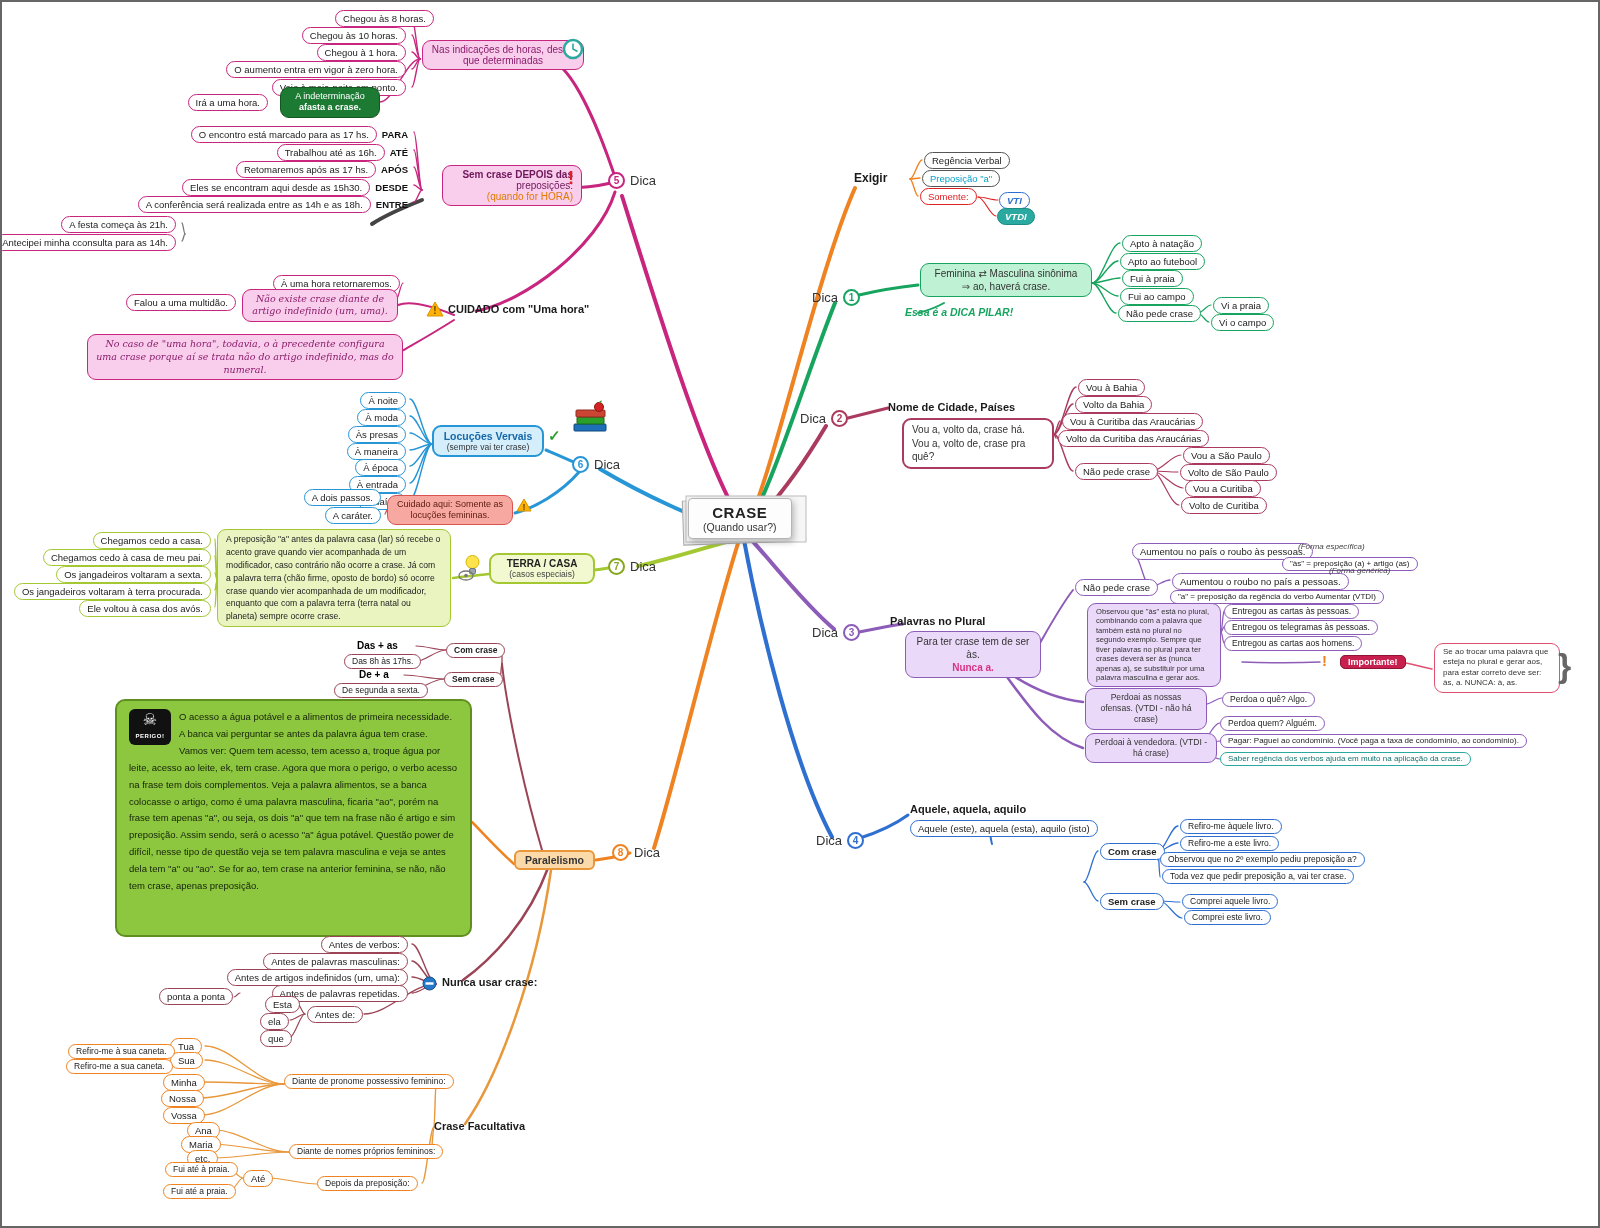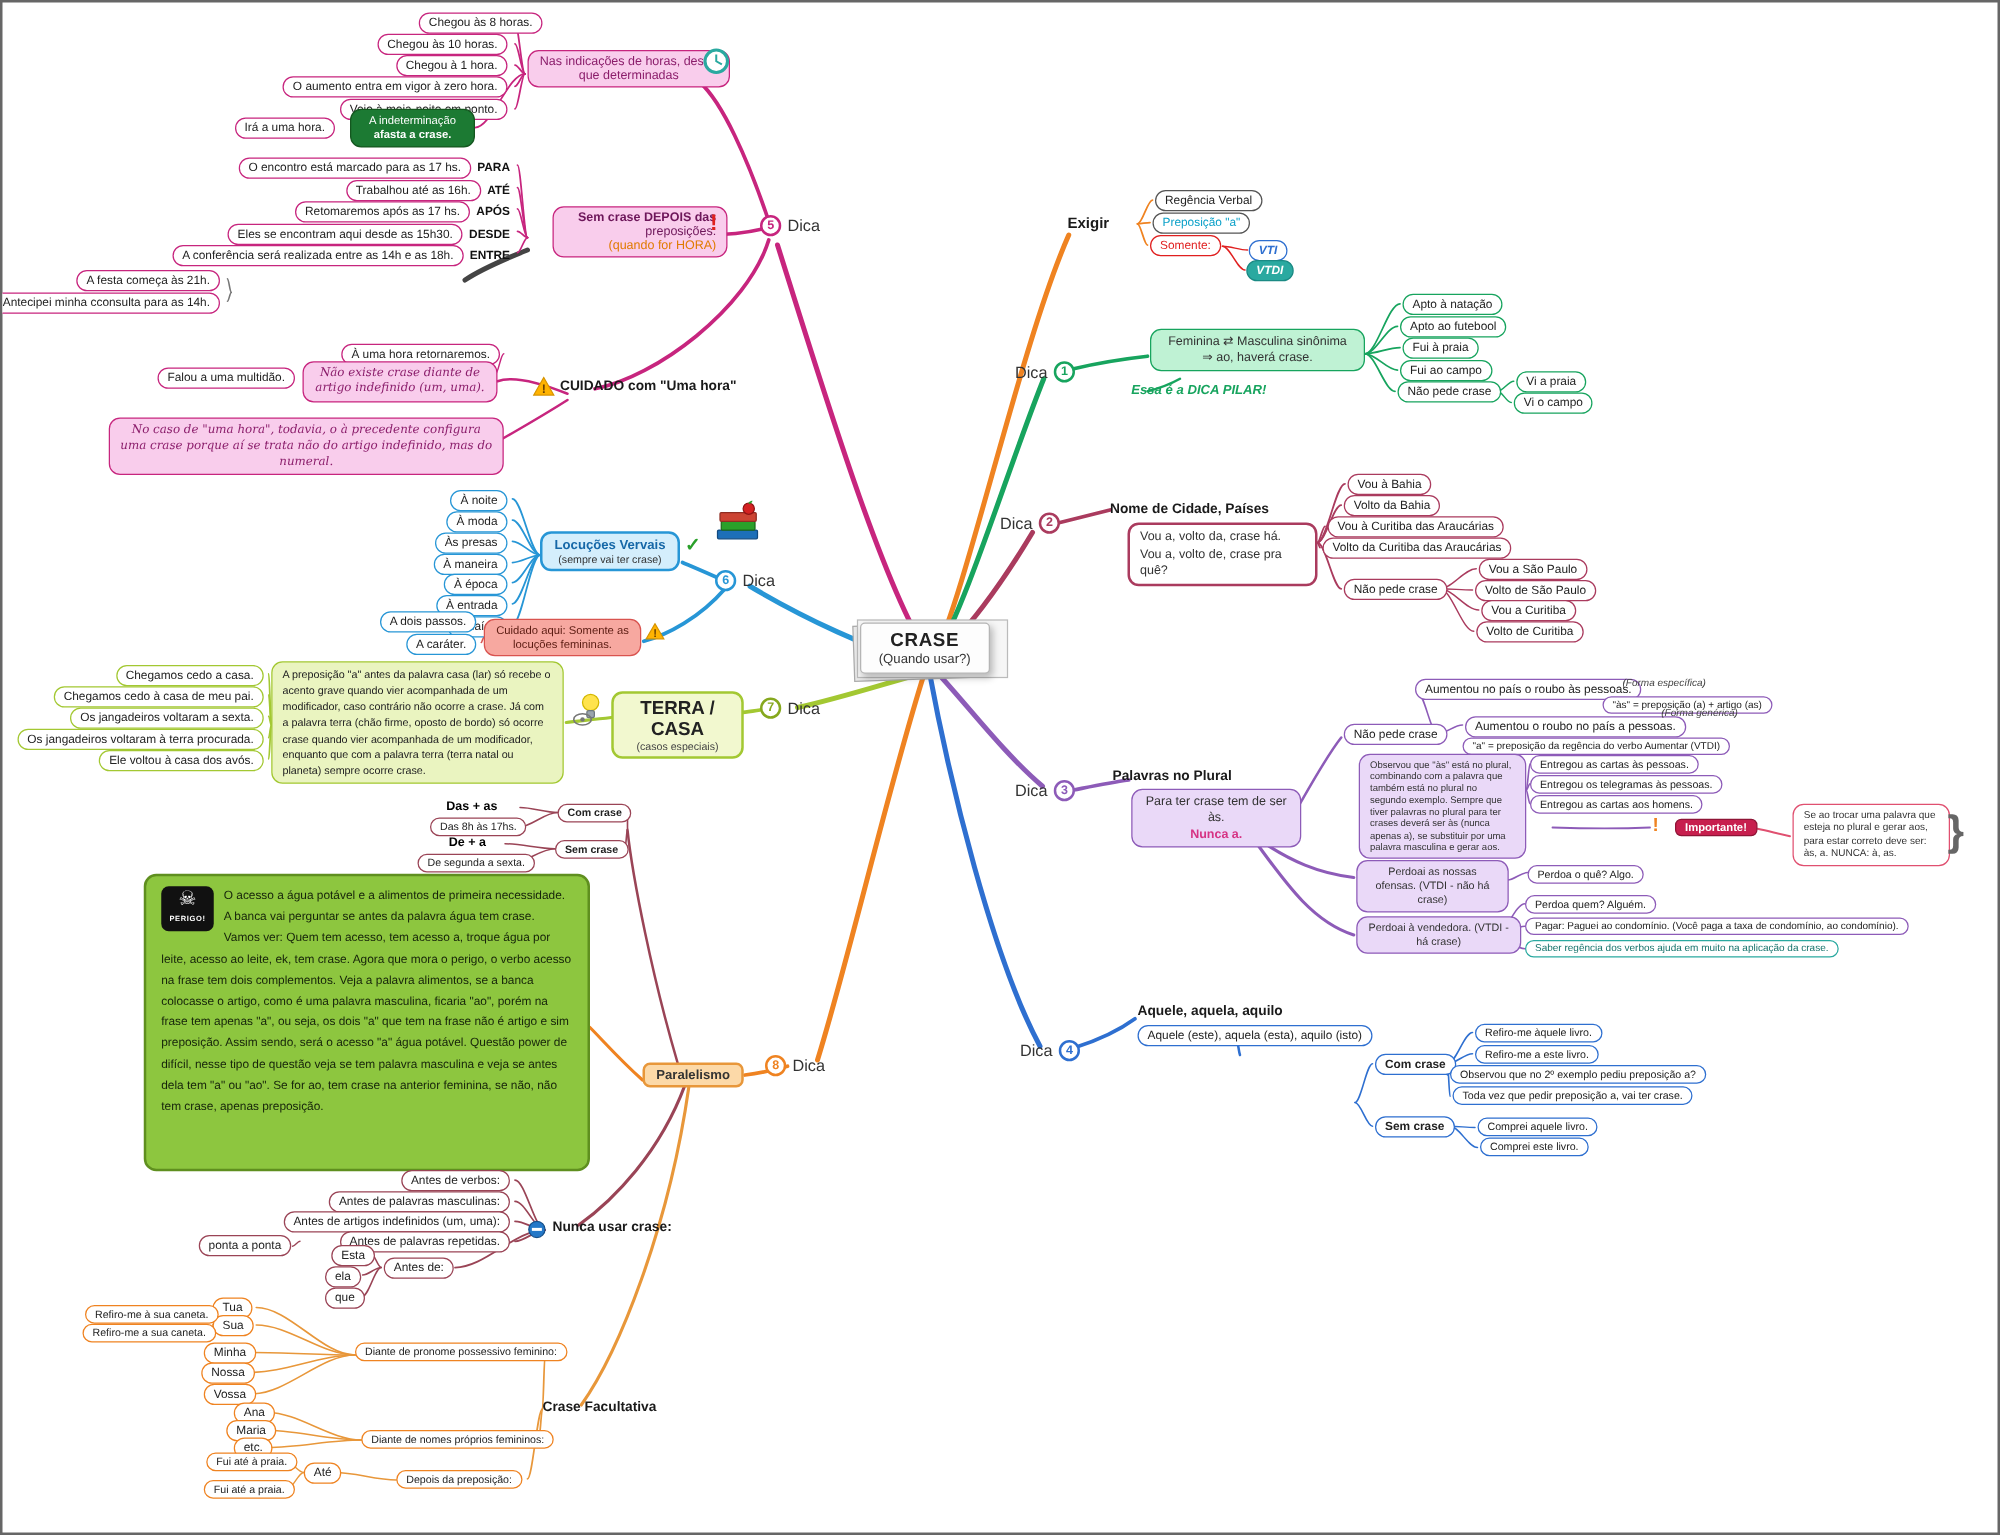--- a/index.html
+++ b/index.html
@@ -264,21 +264,21 @@
 
 <div class="p hub" style="left:606px;top:556px">
   <span class="num n-yg">7</span>
   <span>Dica</span>
 </div>
 <svg class="p" style="left:462px;top:552px" width="17" height="22">
   <circle cx="8.5" cy="8" r="6.5" fill="#ffe34d" stroke="#d4b800"></circle>
       <rect x="5.5" y="14.5" width="6" height="5.5" rx="1.5" fill="#9aa4ad" stroke="#6d7780"></rect>
 </svg>
 <div class="bx" style="left:487px;top:551px;width:106px;border-color:#a3c832;border-width:2px;background:#f2f8cf;text-align:center">
-  <div style="font-weight:bold;font-size:15px;color:#222">TERRA / CASA</div>
+  <div style="font-weight:bold;font-size:10px;color:#222">TERRA / CASA</div>
   <div style="font-size:8.5px;color:#444">(casos especiais)</div>
 </div>
 <div class="bx" style="left:215px;top:527px;width:234px;background:#eaf4c0;border-color:#a3c832;font-size:8.6px;line-height:1.5;color:#222">
   <span>A preposição "a" antes da palavra casa (lar) só recebe o acento grave quando vier acompanhada de um modificador, caso contrário não ocorre a crase. Já com a palavra terra (chão firme, oposto de bordo) só ocorre crase quando vier acompanhada de um modificador, enquanto que com a palavra terra (terra natal ou planeta) sempre ocorre crase.</span>
   <svg width="16" height="11" style="position:absolute;right:-24px;top:40px">
     <ellipse cx="8" cy="5.5" rx="7" ry="4.5" fill="none" stroke="#777" stroke-width="1.3"></ellipse>
         <circle cx="8" cy="5.5" r="1.8" fill="#777"></circle>
   </svg>
 </div>
 <span class="p cap c-yg" style="right:1387px;top:530px">Chegamos cedo a casa.</span>

